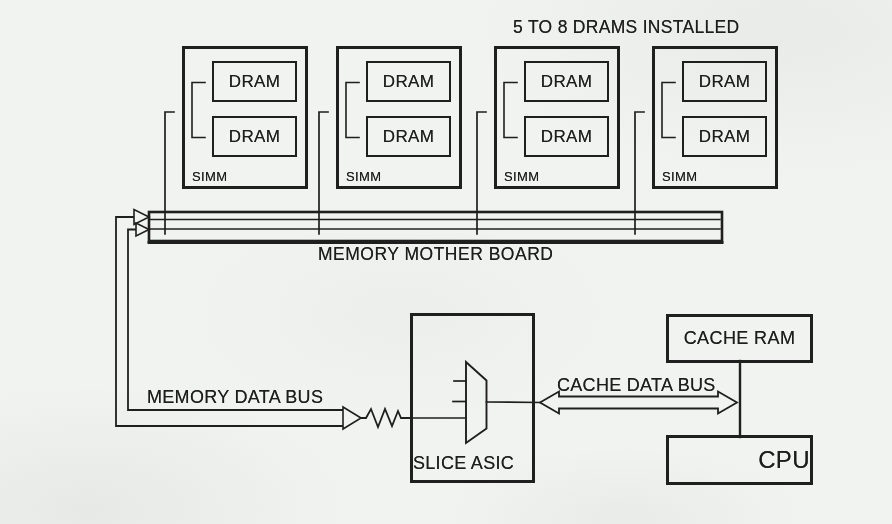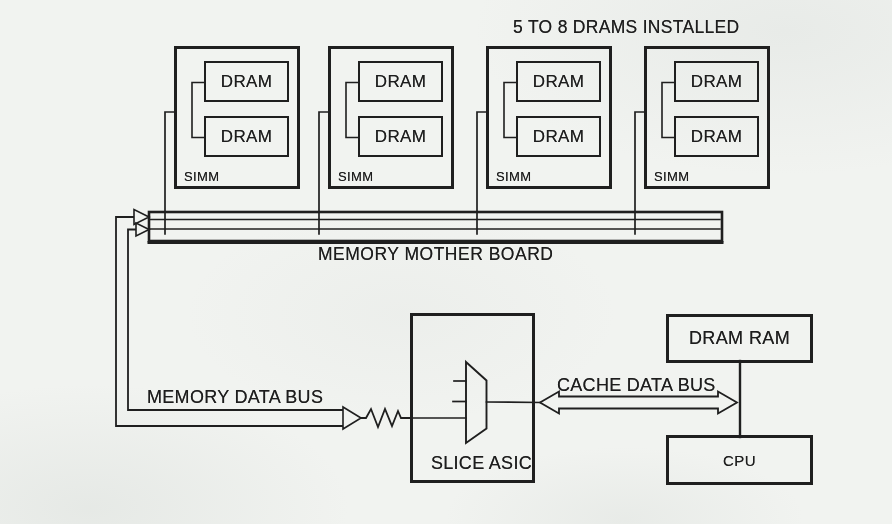--- a/index.html
+++ b/index.html
@@ -16,36 +16,36 @@
       radial-gradient(300px 120px at 70% 99%, rgba(185,193,188,.16), transparent 60%),
       #f1f3f0;
   }
   .art{position:absolute;left:0;top:0;width:892px;height:524px;}
   .lbl{
     position:absolute;white-space:nowrap;
     letter-spacing:.3px;
     text-shadow:0 0 .5px rgba(29,29,29,.75);
   }
   .box{position:absolute;box-sizing:border-box;border:3.5px solid #1f1f1f;background:transparent;}
-  .simm{top:46px;width:126px;height:143px;}
+  .simm{top:46px;width:126px;height:143px;margin-left:8px;}
   .s1{left:174px}.s2{left:328px}.s3{left:486px}.s4{left:644px}
   .dram{
     position:absolute;box-sizing:border-box;
     left:27px;width:85px;height:41px;
     border:2.3px solid #1f1f1f;
     display:flex;align-items:center;justify-content:center;
     font-size:17px;letter-spacing:.3px;
     text-shadow:0 0 .5px rgba(29,29,29,.75);
   }
   .d1{top:12px}.d2{top:67px}
   .simm-label{position:absolute;left:7px;bottom:2px;font-size:13px;letter-spacing:.4px;text-shadow:0 0 .5px rgba(29,29,29,.75);}
   .asic{left:410px;top:313px;width:125px;height:170px;}
-  .asic-label{position:absolute;left:0;bottom:6px;width:100%;text-align:right;font-size:18px;letter-spacing:.3px;text-shadow:0 0 .5px rgba(29,29,29,.75);}
+  .asic-label{position:absolute;left:0;bottom:6px;width:100%;text-align:left;font-size:18px;letter-spacing:.3px;text-shadow:0 0 .5px rgba(29,29,29,.75);}
   .cacheram{left:666px;top:314px;width:147px;height:49px;display:flex;align-items:center;justify-content:center;font-size:18px;}
-  .cpu{left:666px;top:435px;width:147px;height:50px;display:flex;align-items:center;justify-content:center;font-size:15px;}
+  .cpu{left:666px;top:435px;width:147px;height:50px;display:flex;align-items:center;justify-content:flex-end;font-size:24px;}
   .cacheram span,.cpu span{letter-spacing:.4px;text-shadow:0 0 .5px rgba(29,29,29,.75);}
   .note{left:513px;top:17px;font-size:17.5px;}
   .mb-label{left:318px;top:244px;font-size:17.5px;letter-spacing:.5px;}
   .mdb-label{left:147px;top:387px;font-size:18px;}
   .cdb-label{left:557px;top:375px;font-size:18px;}
 </style>
 </head>
 <body>
 
 <div class="canvas">
@@ -133,20 +133,20 @@
 
   <div class="lbl mb-label">MEMORY MOTHER BOARD</div>
   <div class="lbl mdb-label">MEMORY DATA BUS</div>
   <div class="lbl cdb-label">CACHE DATA BUS</div>
 
   <div class="box asic">
     <div class="asic-label">SLICE ASIC</div>
   </div>
 
   <div class="box cacheram">
-    <span>DRAM RAM</span>
+    <span>CACHE RAM</span>
   </div>
 
   <div class="box cpu">
     <span>CPU</span>
   </div>
 
 </div>
 
 </body></html>

